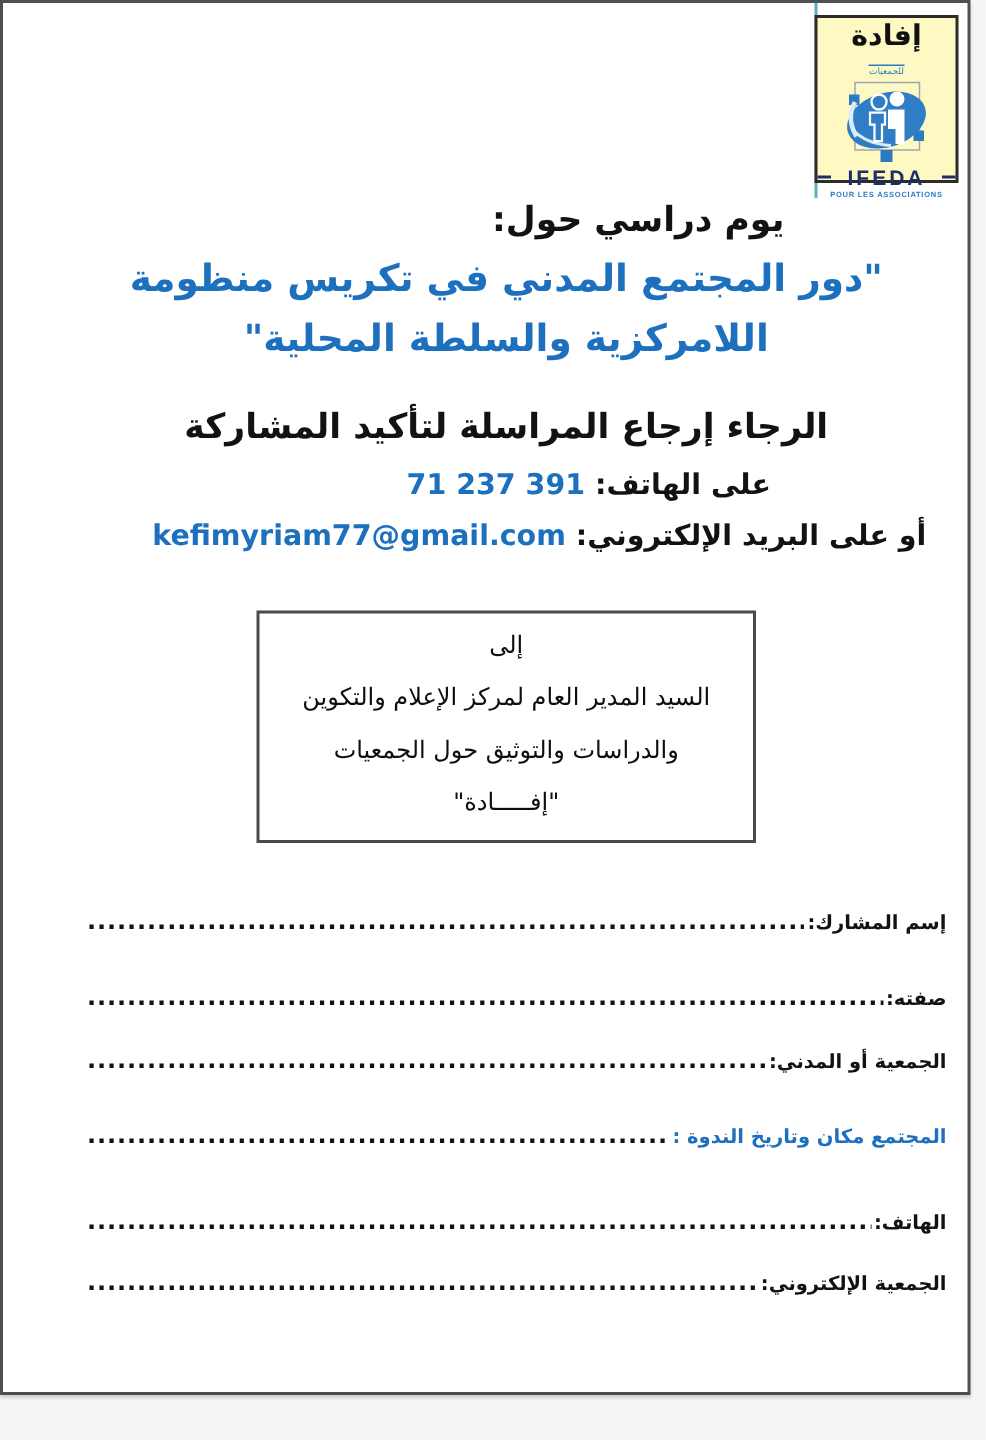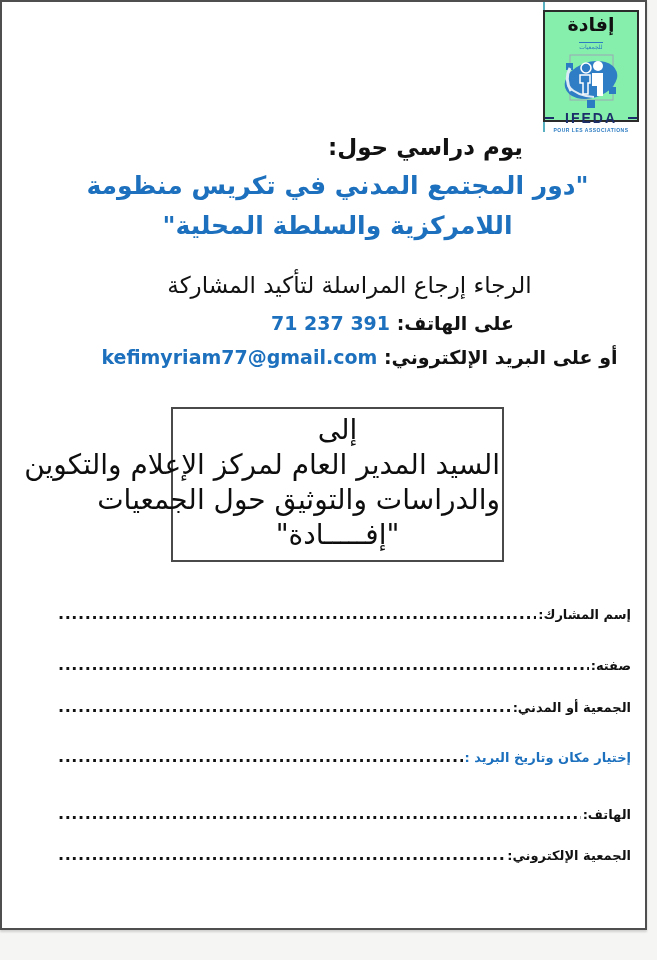--- a/index.html
+++ b/index.html
@@ -11,21 +11,21 @@
   .page{
     position:absolute;top:0;left:0;width:647px;height:930px;
     background:#ffffff;border:2px solid #4f4f4f;box-sizing:border-box;
     box-shadow:0 2px 2px rgba(0,0,0,.15);
   }
   .content{direction:rtl;text-align:center;padding-top:130px;color:#121212;margin-left:28px;}
 
   
   .logo{
     position:absolute;top:8px;right:6px;width:96px;height:112px;
-    border:2px solid #2b2b2b;background:#86efac;box-sizing:border-box;
+    border:2px solid #2b2b2b;background:#fef9c3;box-sizing:border-box;
     text-align:center;direction:rtl;z-index:5;
   }
   .logo-ar{font-size:19px;font-weight:bold;color:#111;line-height:20px;margin-top:2px;}
   .logo-ar-sub{
     display:inline-block;font-size:6px;color:#2b7bc2;line-height:6px;
     border-top:1px solid #2b7bc2;padding-top:1px;margin-top:0;
   }
   .logo-emblem{display:block;margin:1px auto 0;}
   .logo-ifeda-row{
     display:flex;align-items:center;justify-content:space-between;gap:3px;margin-top:0;
@@ -37,32 +37,32 @@
   }
   .logo-tagline{
     font-size:5px;color:#2b7bc2;letter-spacing:.5px;margin-top:1px;
     font-family:"Liberation Sans",sans-serif;font-weight:bold;
   }
   .cell-line{position:absolute;top:0;left:541px;width:2px;height:130px;background:#59b0c0;}
 
   
   .l-intro{font-size:23px;font-weight:bold;position:relative;left:88px;line-height:30px;}
   .l-title{font-size:25px;font-weight:bold;color:#1c70bd;line-height:40px;margin-top:4px;}
-  .l-request{font-size:23px;font-weight:normal;margin-top:24px;position:relative;left:12px;line-height:30px;}
+  .l-request{font-size:23px;font-weight:bold;margin-top:24px;position:relative;left:0;line-height:30px;}
   .l-fax{font-size:19px;font-weight:bold;margin-top:10px;position:relative;left:55px;line-height:26px;}
   .l-email{font-size:19px;font-weight:bold;margin-top:7px;position:relative;left:22px;line-height:28px;}
   .ltr-num{direction:ltr;unicode-bidi:bidi-override;display:inline-block;color:#1c70bd;}
   .blue{color:#1c70bd;}
 
   
   .addr-box{
     width:333px;margin:36px auto 0;border:2px solid #4a4a4a;box-sizing:border-box;
     padding:3px 2px 8px;text-align:center;
   }
-  .addr-line{font-size:28px;line-height:35px;white-space:nowrap;color:#0e0e0e;}
+  .addr-line{font-size:16px;line-height:35px;white-space:nowrap;color:#0e0e0e;}
 
   
   .form{direction:rtl;padding:0 14px 0 28px;}
   .frow{display:flex;align-items:baseline;height:34px;}
   .frow .flabel{font-size:13px;font-weight:bold;white-space:nowrap;padding-left:2px;}
   .frow .dots{
     flex:1;overflow:hidden;white-space:nowrap;direction:ltr;text-align:left;
     font-size:16px;font-weight:bold;letter-spacing:.6px;color:#121212;
   }
   .mt-r1{margin-top:42px;} .mt-r2{margin-top:17px;} .mt-r3{margin-top:8px;}
@@ -129,21 +129,21 @@
       </div>
       <div class="frow mt-r2">
         <span class="flabel">صفته:</span>
         <span class="dots">........................................................................................................................................................................................................................................</span>
       </div>
       <div class="frow mt-r3">
         <span class="flabel">الجمعية أو المدني:</span>
         <span class="dots">........................................................................................................................................................................................................................................</span>
       </div>
       <div class="frow mt-r4">
-        <span class="flabel blue">إختيار مكان وتاريخ البريد :</span>
+        <span class="flabel blue">المجتمع مكان وتاريخ الندوة :</span>
         <span class="dots">........................................................................................................................................................................................................................................</span>
       </div>
       <div class="frow mt-r5">
         <span class="flabel">الهاتف:</span>
         <span class="dots">........................................................................................................................................................................................................................................</span>
       </div>
       <div class="frow mt-r6">
         <span class="flabel">الجمعية الإلكتروني:</span>
         <span class="dots">........................................................................................................................................................................................................................................</span>
       </div>

